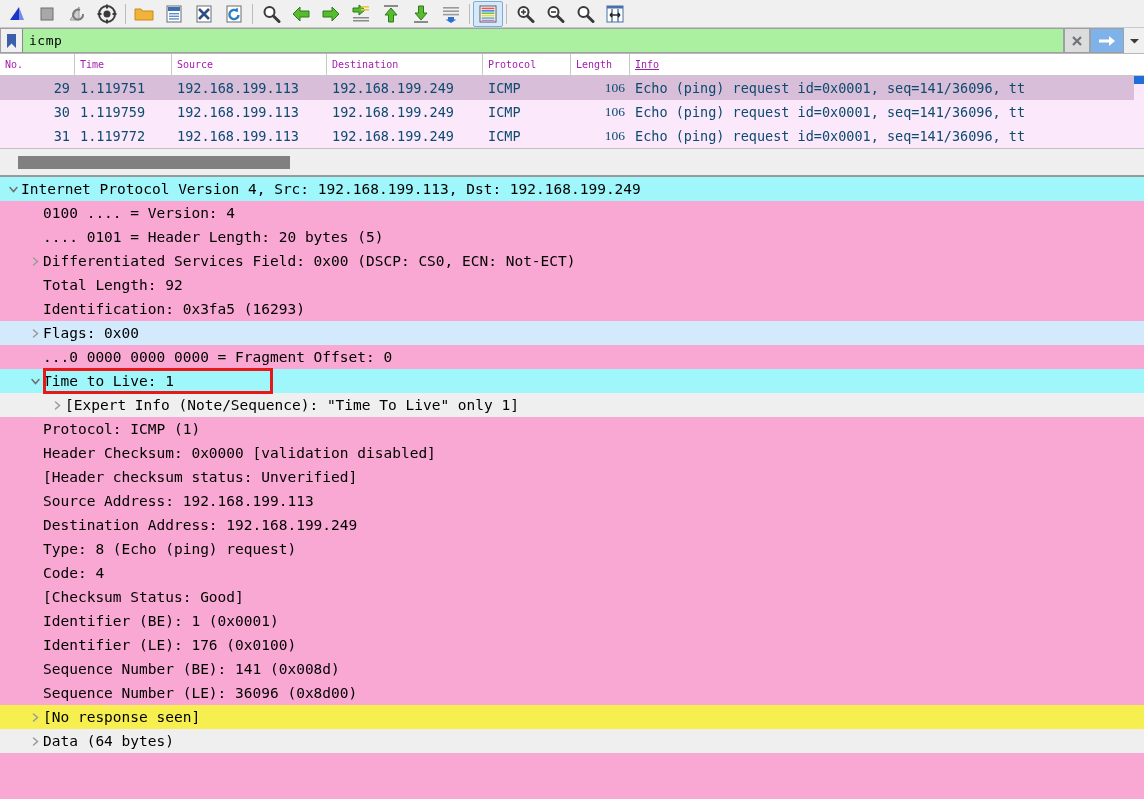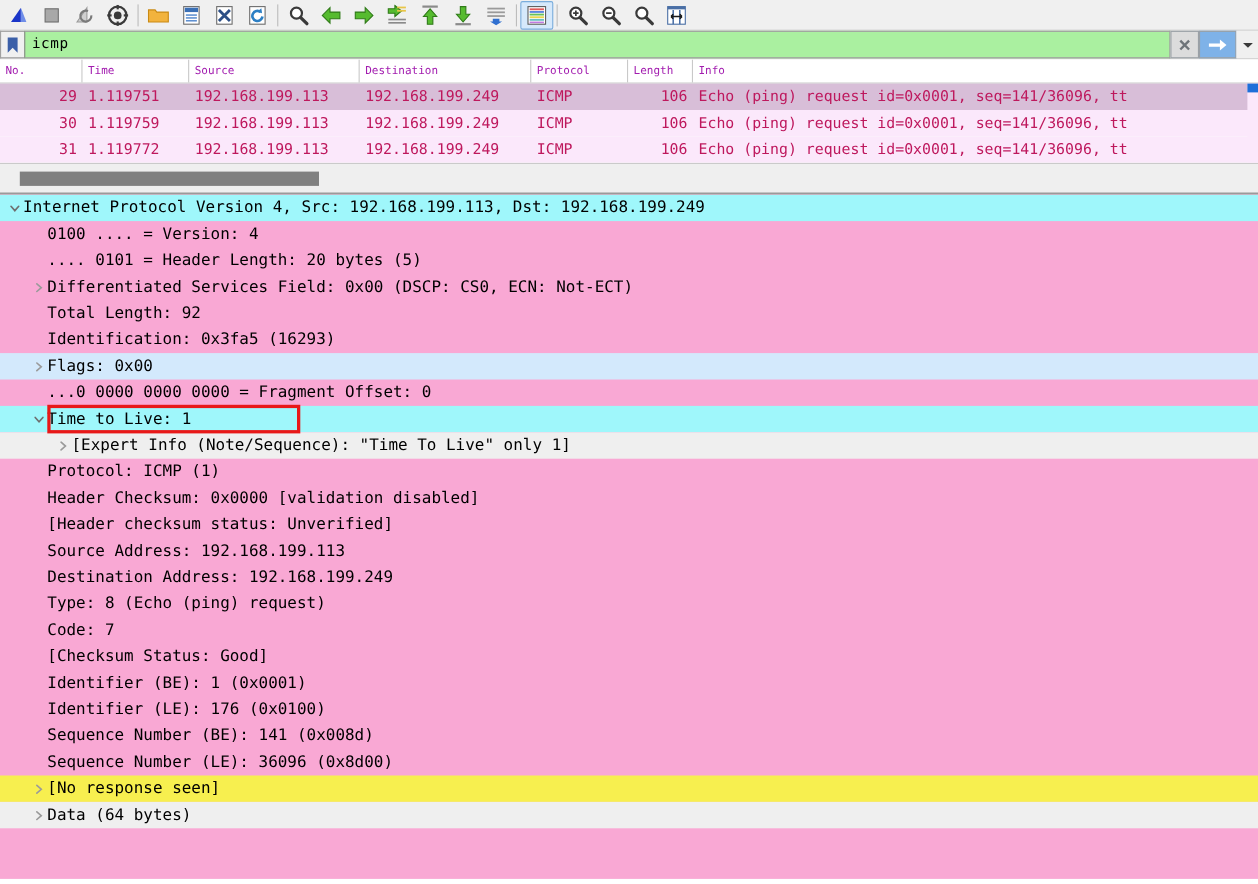--- a/index.html
+++ b/index.html
@@ -88,30 +88,30 @@
   #pl-header .col {
     border-right: 1px solid #c9c9c9;
     padding-left: 5px;
     display: flex; align-items: center;
     overflow: hidden; white-space: nowrap;
   }
   .pl-row {
     display: flex;
     height: 24px;
     font-size: 13.5px;
-    color: #be185d;
+    color: #0c4a6e;
     white-space: nowrap;
   }
   .pl-row .cell {
     padding: 0 5px;
     display: flex; align-items: center;
     overflow: hidden; white-space: nowrap;
   }
   .pl-row .num   { justify-content: flex-end; }
-  .pl-row .len   { justify-content: flex-end; }
+  .pl-row .len   { justify-content: flex-end; font-family: Liberation Serif, serif; }
   .row-selected  { background: #d8bed8; }
   .row-normal    { background: #fbe8fb; }
 
   
   .c-no    { width: 75px;  }
   .c-time  { width: 97px;  }
   .c-src   { width: 155px; }
   .c-dst   { width: 156px; }
   .c-proto { width: 88px; text-align: right;  }
   .c-len   { width: 59px;  }
@@ -374,21 +374,21 @@
 </div>
 
 <div id="packetlist">
   <div id="pl-header">
     <div class="col c-no">No.</div>
     <div class="col c-time">Time</div>
     <div class="col c-src">Source</div>
     <div class="col c-dst">Destination</div>
     <div class="col c-proto">Protocol</div>
     <div class="col c-len">Length</div>
-    <div class="col c-info" style="border-right:none;">Info</div>
+    <div class="col c-info" style="border-right:none;text-decoration:underline;">Info</div>
   </div>
   <div id="pl-body">
       <div class="pl-row row-selected">
         <div class="cell c-no num">29</div>
         <div class="cell c-time">1.119751</div>
         <div class="cell c-src">192.168.199.113</div>
         <div class="cell c-dst">192.168.199.249</div>
         <div class="cell c-proto">ICMP</div>
         <div class="cell c-len len">106</div>
         <div class="cell c-info">Echo (ping) request  id=0x0001, seq=141/36096, tt</div>
@@ -523,21 +523,21 @@
         <span class="d-label">Destination Address: 192.168.199.249</span>
       </div>
       <div class="d-row">
         <div class="indent" style="width: 28px;"></div>
         <div class="d-arrow"></div>
         <span class="d-label">Type: 8 (Echo (ping) request)</span>
       </div>
       <div class="d-row">
         <div class="indent" style="width: 28px;"></div>
         <div class="d-arrow"></div>
-        <span class="d-label">Code: 7</span>
+        <span class="d-label">Code: 4</span>
       </div>
       <div class="d-row">
         <div class="indent" style="width: 28px;"></div>
         <div class="d-arrow"></div>
         <span class="d-label">[Checksum Status: Good]</span>
       </div>
       <div class="d-row">
         <div class="indent" style="width: 28px;"></div>
         <div class="d-arrow"></div>
         <span class="d-label">Identifier (BE): 1 (0x0001)</span>

